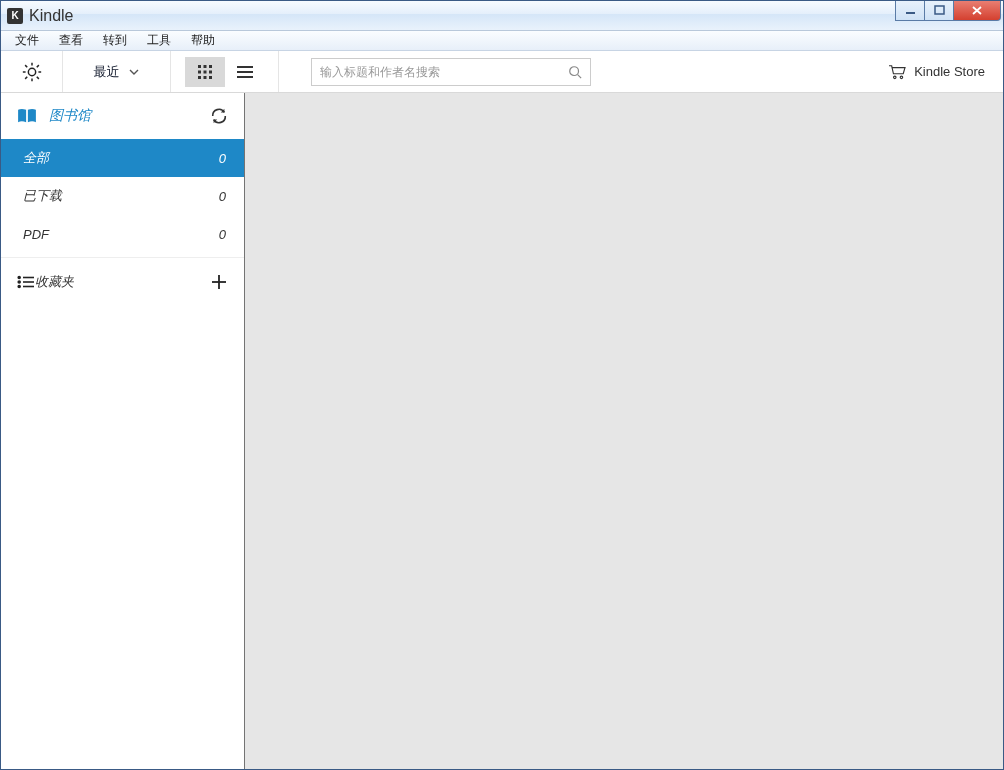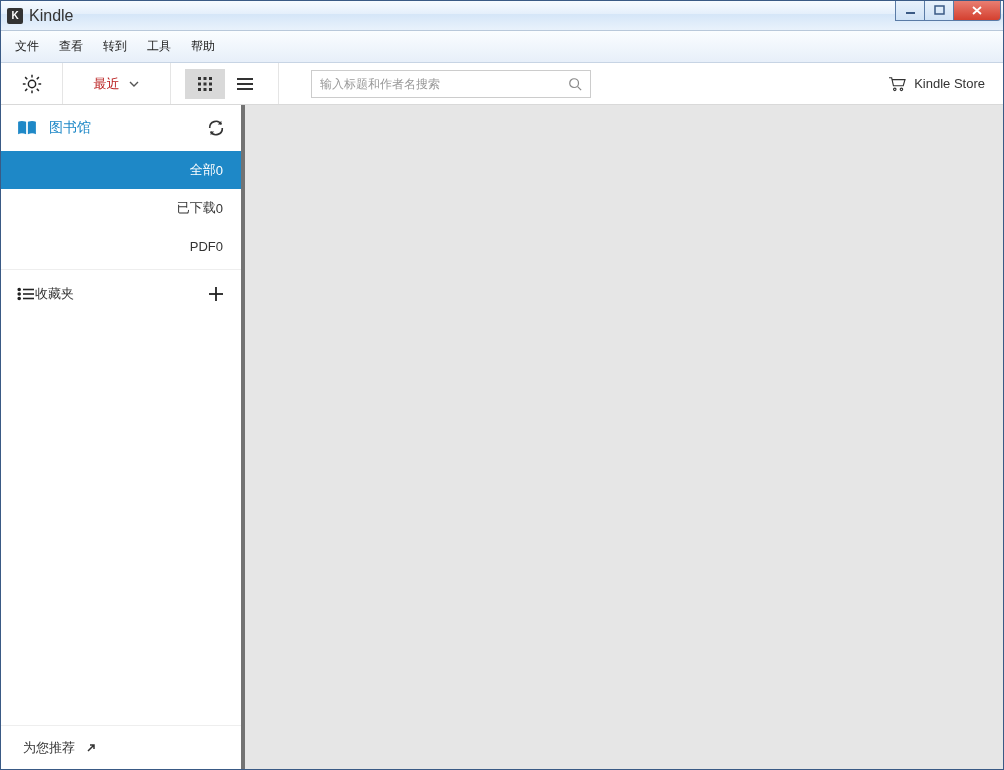--- a/index.html
+++ b/index.html
@@ -9,44 +9,44 @@
 
 .titlebar { height: 30px; background: linear-gradient(to bottom, #f7fbff 0%, #e4effb 45%, #d5e6f8 46%, #e9f2fc 100%); display: flex; align-items: center; border-bottom: 1px solid #b8c8da; position: relative; }
 .titlebar-icon { width: 16px; height: 16px; margin: 0 6px; background: #333; display: inline-flex; align-items: center; justify-content: center; color: #fff; font-size: 10px; font-weight: bold; border-radius: 2px; }
 .titlebar-text { font-size: 16px; color: #333; }
 .win-controls { position: absolute; right: 2px; top: 0; display: flex; }
 .win-btn { width: 30px; height: 20px; border: 1px solid #5a7ba6; border-top: none; display: flex; align-items: center; justify-content: center; margin-left: -1px; }
 .win-btn.min, .win-btn.max { background: linear-gradient(to bottom, #e8f1fb, #cfe2f6); }
 .win-btn.close { background: linear-gradient(to bottom, #e97e72, #d4402f); width: 48px; border-top-right-radius: 0; border-bottom-right-radius: 4px; }
 .win-btn svg { display: block; }
 
-.menubar { height: 32px; background: linear-gradient(to bottom, #fafdff, #e7eff9); border-bottom: 1px solid #c7d4e4; display: flex; align-items: center; padding: 0 4px; font-size: 12px; color: #222; }
+.menubar { height: 20px; background: linear-gradient(to bottom, #fafdff, #e7eff9); border-bottom: 1px solid #c7d4e4; display: flex; align-items: center; padding: 0 4px; font-size: 12px; color: #222; }
 .menu-item { padding: 3px 10px; cursor: default; }
 
 .toolbar { height: 42px; background: #fff; border-bottom: 1px solid #d9d9d9; display: flex; align-items: stretch; }
 .tb-cell { display: flex; align-items: center; justify-content: center; border-right: 1px solid #e5e5e5; }
 .tb-bright { width: 62px; }
-.tb-sort { width: 108px; font-size: 13px; color: #b91c1c; gap: 8px; }
+.tb-sort { width: 108px; font-size: 13px; color: #0f172a; gap: 8px; }
 .tb-views { width: 108px; gap: 0; }
 .view-btn { width: 40px; height: 30px; display: flex; align-items: center; justify-content: center; }
 .view-btn.active { background: #d9d9d9; }
 .tb-search { flex: 0 0 auto; padding: 0 8px 0 32px; border-right: none; }
 .search-box { width: 280px; height: 28px; border: 1px solid #ccc; display: flex; align-items: center; padding: 0 8px; font-size: 12px; color: #999; }
 .search-box input { border: none; outline: none; flex: 1; font-size: 12px; color: #4d7c0f; background: transparent; }
 .search-box input::placeholder { color: #999; }
 .tb-spacer { flex: 1; border-right: none; }
 .tb-store { padding: 0 18px; border-right: none; gap: 8px; font-size: 13px; color: #333; }
 
 .body { flex: 1; display: flex; background: #e6e6e6; overflow: hidden; }
 
-.sidebar { width: 244px; background: #fff; display: flex; flex-direction: column; border-right: 4px solid #737373; }
+.sidebar { width: 244px; background: #fff; display: flex; flex-direction: column; border-right: 1px solid #737373; font-style: italic; }
 .sb-header { height: 46px; display: flex; align-items: center; padding: 0 16px 0 16px; color: #1e88c7; font-size: 14px; gap: 12px; }
 .sb-header .title { flex: 1; }
 .sb-list { }
-.sb-row { height: 38px; display: flex; align-items: center; padding: 0 18px 0 22px; font-size: 13px; color: #333; justify-content: flex-end; }
+.sb-row { height: 38px; display: flex; align-items: center; padding: 0 18px 0 22px; font-size: 13px; color: #333; justify-content: space-between; }
 .sb-row.active { background: #1e88c7; color: #fff; }
 .sb-section { height: 48px; display: flex; align-items: center; padding: 0 16px 0 16px; font-size: 13px; color: #333; border-top: 1px solid #eee; margin-top: 4px; }
 .sb-section .label { flex: 1; }
 .sb-footer { margin-top: auto; height: 44px; display: flex; align-items: center; padding: 0 16px 0 22px; font-size: 13px; color: #333; gap: 10px; border-top: 1px solid #eee; }
 
 .content { flex: 1; background: #e6e6e6; }
 
 svg { display: block; }
 </style>
 </head>
@@ -194,24 +194,18 @@
               <line x1="6" y1="11.5" x2="17" y2="11.5"></line>
           </g>
         </svg>
         <span class="label">收藏夹</span>
         <svg width="18" height="18" viewBox="0 0 18 18">
           <line x1="9" y1="2" x2="9" y2="16" stroke="#222" stroke-width="1.8"></line>
           <line x1="2" y1="9" x2="16" y2="9" stroke="#222" stroke-width="1.8"></line>
         </svg>
       </div>
 
-      <div class="sb-footer">
-        <span>为您推荐</span>
-        <svg width="12" height="12" viewBox="0 0 12 12">
-          <path d="M3 9 L9 3 M5 3 L9 3 L9 7" fill="none" stroke="#333" stroke-width="1.5"></path>
-        </svg>
-      </div>
 
     </div>
     <div class="content"></div>
   </div>
 
 </div>
 
 </body></html>

